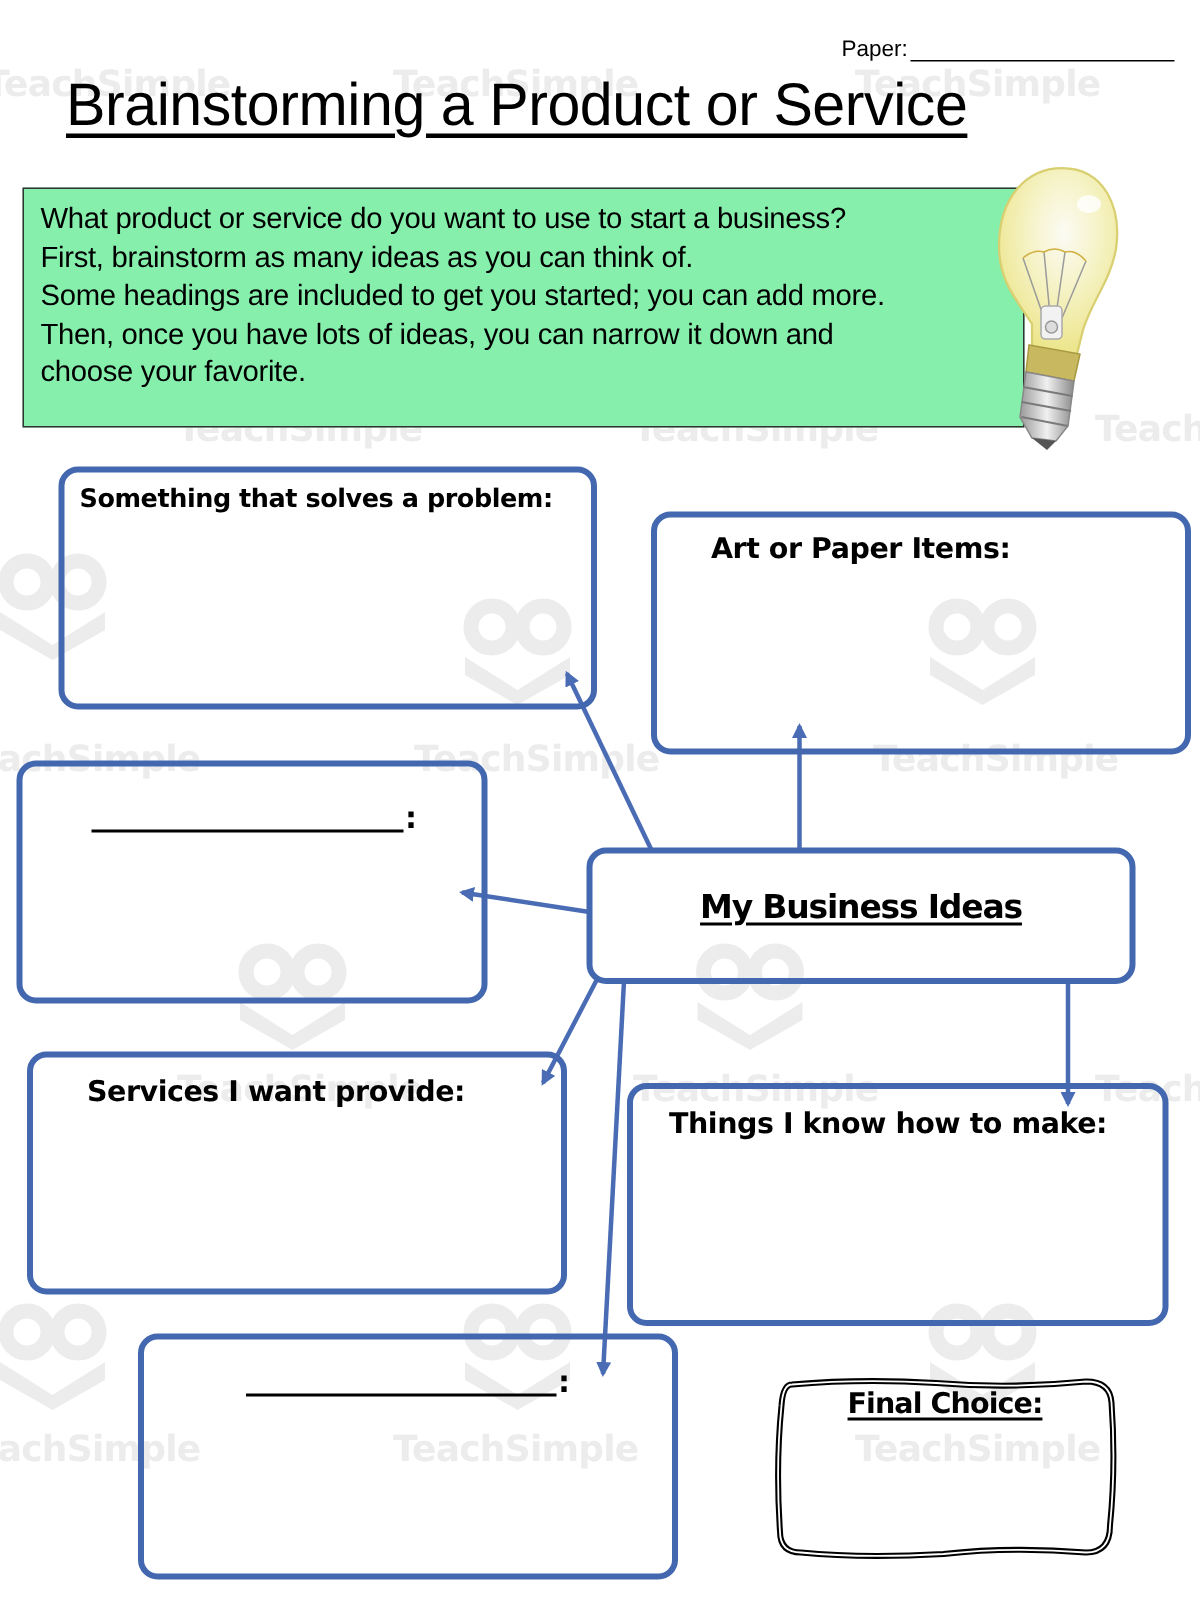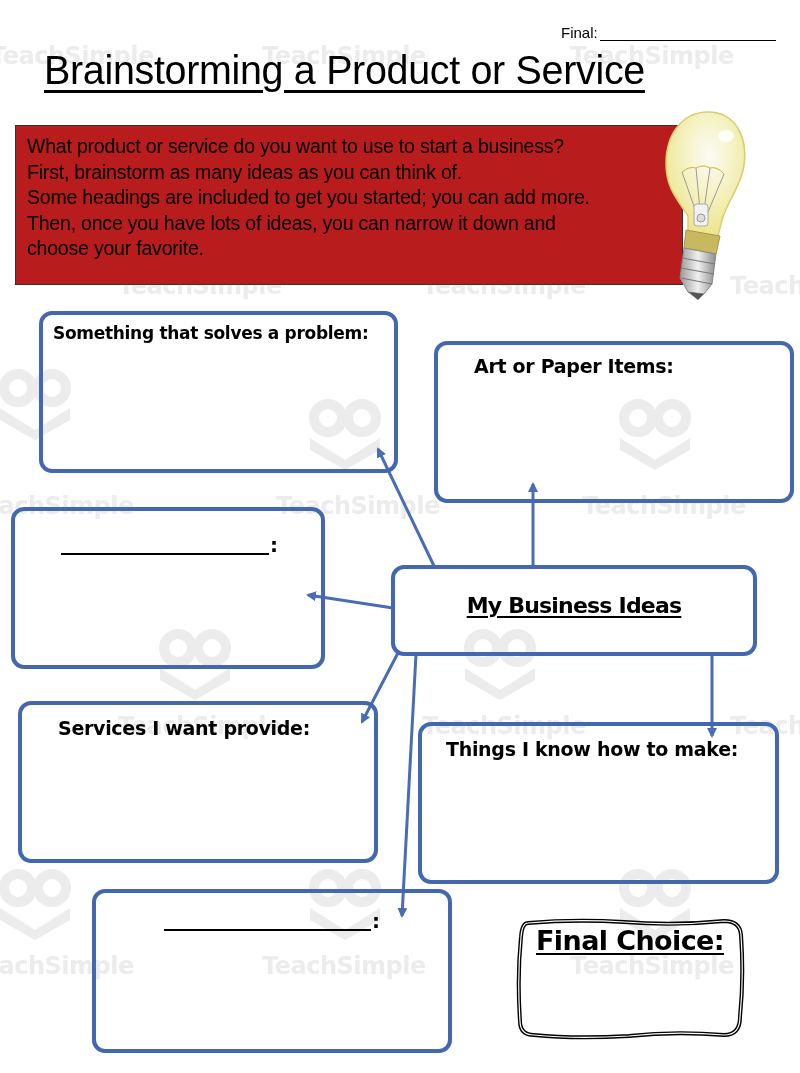--- a/index.html
+++ b/index.html
@@ -25,21 +25,21 @@
   .title {
     position:absolute; top:48px; left:44px; margin:0; z-index:2;
     font-family:"Liberation Sans", sans-serif; font-weight:normal;
     font-size:40px; text-decoration:underline; text-decoration-thickness:3px;
     text-underline-offset:6px; letter-spacing:-0.3px; white-space:nowrap;
     transform:scaleX(0.985); transform-origin:left;
   }
 
   .intro-box {
     position:absolute; left:15px; top:125px; width:668px; height:160px;
-    border:1px solid #333; background:#b91c1c; z-index:1; box-sizing:border-box;
+    border:1px solid #333; background:#86efac; z-index:1; box-sizing:border-box;
   }
   .intro-lines { position:absolute; left:11px; top:8px; margin:0; padding:0; list-style:none; }
   .intro-lines li { font-size:19.5px; line-height:25.5px; white-space:nowrap; letter-spacing:-0.2px; }
 
   .bulb { position:absolute; left:648px; top:108px; width:100px; height:192px; z-index:3; }
 
   .connectors { position:absolute; left:0; top:0; width:800px; height:1073px; z-index:1; }
 
   .box {
     position:absolute; border:4px solid #4468b0; border-radius:13px;
@@ -59,21 +59,21 @@
     text-decoration:underline; text-decoration-thickness:2px; text-underline-offset:3px;
     letter-spacing:-0.8px;
   }
 
   .final-box {
     position:absolute; left:514px; top:917px; width:232px; height:124px; z-index:2;
   }
   .final-box svg { position:absolute; left:0; top:0; }
   .final-label {
     position:absolute; left:0; right:0; top:8px; text-align:center;
-    font-family:"DejaVu Sans", sans-serif; font-weight:900; font-size:27px;
+    font-family:"DejaVu Sans", sans-serif; font-weight:900; font-size:19px;
     text-decoration:underline; text-decoration-thickness:2px; text-underline-offset:3px;
     letter-spacing:-0.6px;
   }
 </style>
 </head>
 <body>
 
 <div class="watermark">
   <span class="wm-text" style="left:-10px;top:42px">TeachSimple</span>
   <span class="wm-text" style="left:262px;top:42px">TeachSimple</span>
@@ -143,21 +143,21 @@
   <svg class="wm-owl" style="left:610px;top:860px" viewBox="0 0 90 80">
       <g fill="none" stroke="#ececec" stroke-width="10">
         <circle cx="28" cy="28" r="14"></circle>
         <circle cx="62" cy="28" r="14"></circle>
       </g>
       <path d="M10 48 L45 70 L80 48 L80 60 L45 80 L10 60 Z" fill="#ececec"></path>
     </svg>
 </div>
 
 <div class="name-line">
-  <span>Final:</span>
+  <span>Paper:</span>
   <span class="name-blank"></span>
 </div>
 
 <h1 class="title">Brainstorming a Product or Service</h1>
 
 <div class="intro-box">
   <ul class="intro-lines">
     <li>What product or service do you want to use to start a business?</li>
     <li>First, brainstorm as many ideas as you can think of.</li>
     <li>Some headings are included to get you started; you can add more.</li>

